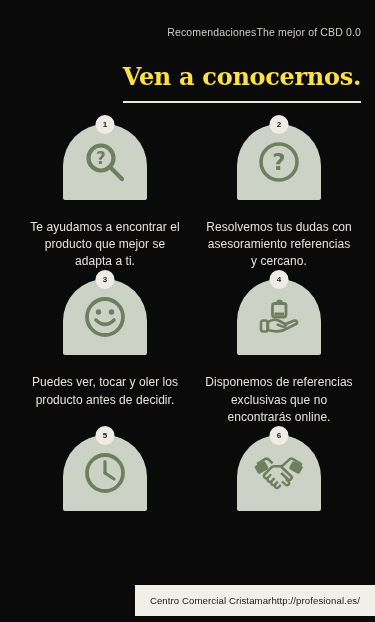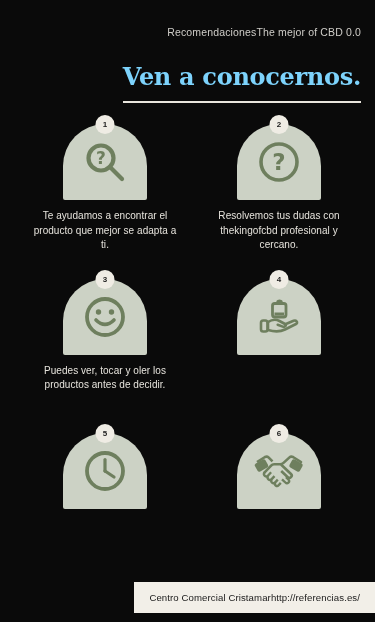--- a/index.html
+++ b/index.html
@@ -25,21 +25,21 @@
   }
   .topbar span {
     color:#cfcdc8;
     font-size:10.5px;
     letter-spacing:.15px;
   }
 
   
   .title-wrap { padding:0 14px; flex:0 0 auto; }
   .title {
-    color:#7dd3fc;
+    color:#fde047;
     font-family:"DejaVu Serif", serif;
     font-size:24px;
     font-weight:700;
     letter-spacing:-.3px;
     line-height:1.1;
     padding-bottom:11px;
   }
   .rule {
     height:2px;
     background:#e9e5dd;
@@ -90,24 +90,24 @@
     color:#1c1c1c;
     font-size:8px;
     font-weight:600;
     display:flex; align-items:center; justify-content:center;
     z-index:2;
     letter-spacing:0;
   }
 
   .caption {
     color:#e6e3dc;
-    font-size:10px;
+    font-size:12px;
     line-height:1.42;
     text-align:center;
-    margin-top:9px;
+    margin-top:19px;
     max-width:152px;
     letter-spacing:.05px;
   }
 
   
   .footer {
     flex:0 0 auto;
     height:31px;
     background:#f2efe8;
     display:flex;
@@ -160,56 +160,57 @@
         <div class="badge">2</div>
         <div class="arch">
           <span>
             <svg width="48" height="48" viewBox="0 0 48 48">
               <circle cx="24" cy="24" r="18" fill="none" stroke="#6e7f5e" stroke-width="3.6"></circle>
               <text x="24" y="32" text-anchor="middle" font-family="DejaVu Sans, sans-serif" font-size="23" font-weight="700" fill="#6e7f5e">?</text>
             </svg>
           </span>
         </div>
       </div>
-      <div class="caption">Resolvemos tus dudas con thekingofcbd profesional y cercano.</div>
+      <div class="caption">Resolvemos tus dudas con asesoramiento referencias y cercano.</div>
     </div>
 
     <div class="cell">
       <div class="arch-holder">
         <div class="badge">3</div>
         <div class="arch">
           <span>
             <svg width="48" height="48" viewBox="0 0 48 48">
               <circle cx="24" cy="24" r="18" fill="none" stroke="#6e7f5e" stroke-width="3.8"></circle>
               <circle cx="17.5" cy="19" r="2.7" fill="#6e7f5e"></circle>
               <circle cx="30.5" cy="19" r="2.7" fill="#6e7f5e"></circle>
               <path d="M15 27 Q24 36 33 27" fill="none" stroke="#6e7f5e" stroke-width="3.6" stroke-linecap="round"></path>
             </svg>
           </span>
         </div>
       </div>
-      <div class="caption">Puedes ver, tocar y oler los productos antes de decidir.</div>
+      <div class="caption">Puedes ver, tocar y oler los producto antes de decidir.</div>
     </div>
 
     <div class="cell">
       <div class="arch-holder">
         <div class="badge">4</div>
         <div class="arch">
           <span>
             <svg width="50" height="50" viewBox="0 0 50 50">
               <path d="M23 10 a3.2 3.2 0 0 1 5 0" fill="none" stroke="#6e7f5e" stroke-width="2.6"></path>
               <rect x="18.5" y="11.5" width="13.5" height="13.5" rx="2.2" fill="none" stroke="#6e7f5e" stroke-width="2.8"></rect>
               <line x1="20.5" y1="22" x2="30" y2="22" stroke="#6e7f5e" stroke-width="3"></line>
               <path d="M14 30 q6 -4 11.5 -1 l5.5 3 q1.5 1 .3 2.2 -1 1 -2.6 .4 l-5 -1.8" fill="none" stroke="#6e7f5e" stroke-width="2.6" stroke-linejoin="round" stroke-linecap="round"></path>
               <path d="M14 30 l0 8 q10 3 17 -0.5 l11 -5.5 q1.8 -1 .6 -2.6 -1 -1.4 -3 -.6 l-8.3 3.5" fill="none" stroke="#6e7f5e" stroke-width="2.6" stroke-linejoin="round" stroke-linecap="round"></path>
               <rect x="7" y="28.5" width="6.5" height="11" rx="2.2" fill="none" stroke="#6e7f5e" stroke-width="2.6"></rect>
             </svg>
           </span>
         </div>
       </div>
+      <div class="caption">Disponemos de referencias exclusivas que no encontrarás online.</div>
     </div>
 
     <div class="cell">
       <div class="arch-holder">
         <div class="badge">5</div>
         <div class="arch">
           <span>
             <svg width="48" height="48" viewBox="0 0 48 48">
               <circle cx="24" cy="24" r="18" fill="none" stroke="#6e7f5e" stroke-width="3.8"></circle>
               <line x1="24" y1="24" x2="24" y2="12.5" stroke="#6e7f5e" stroke-width="3.2" stroke-linecap="round"></line>
@@ -239,16 +240,16 @@
             </svg>
           </span>
         </div>
       </div>
     </div>
 
   </div>
 
   <div class="footer">
     <span>Centro Comercial Cristamar</span>
-    <span>http://referencias.es/</span>
+    <span>http://profesional.es/</span>
   </div>
 
 </div>
 
 </body></html>

